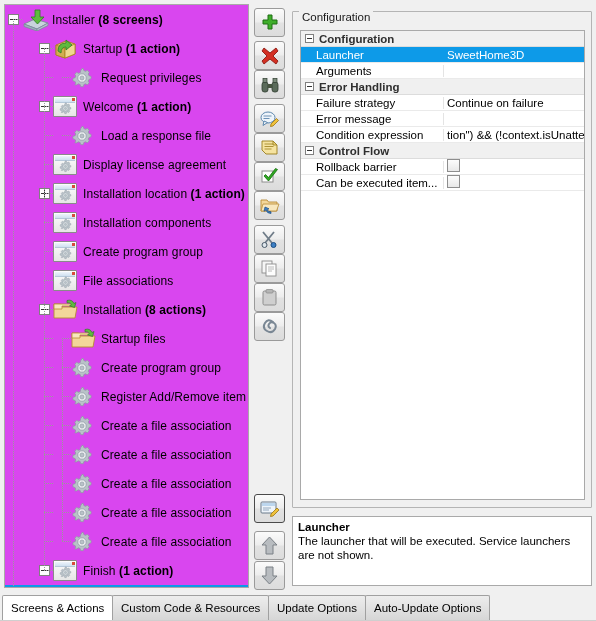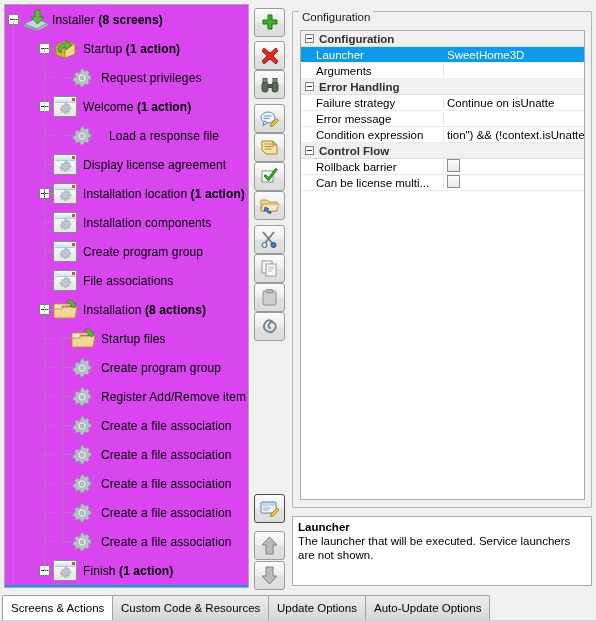--- a/index.html
+++ b/index.html
@@ -315,21 +315,21 @@
           <span class="tree-label" style="position: absolute; left: 78px;">Welcome <b>(1 action)</b></span>
         </div>
         <div class="tree-row" style="top: 0px;">
           <span class="ic" style="position: absolute; left: 66px; top: 4px;"><svg width="22" height="22" viewBox="0 0 24 24">
               <g>
                 <path d="M12 1.6l1.5.25.5 2.1 1.9.8 1.85-1.1 2.15 2.15-1.1 1.85.8 1.9 2.1.5.25 1.5-.25 1.5-2.1.5-.8 1.9 1.1 1.85-2.15 2.15-1.85-1.1-1.9.8-.5 2.1-1.5.25-1.5-.25-.5-2.1-1.9-.8-1.85 1.1L4.15 19.5l1.1-1.85-.8-1.9-2.1-.5L2.1 13.75 2.35 12.25l2.1-.5.8-1.9-1.1-1.85L6.3 5.85l1.85 1.1 1.9-.8.5-2.1z" fill="#b9c2c8" stroke="#8e9aa3" stroke-width="0.8"></path>
                 <circle cx="12" cy="12" r="4.6" fill="#eceff1" stroke="#8e9aa3" stroke-width="0.8"></circle>
                 <circle cx="12" cy="12" r="2.2" fill="#b9c2c8" stroke="#8e9aa3" stroke-width="0.7"></circle>
               </g>
             </svg></span>
-          <span class="tree-label" style="position: absolute; left: 96px; margin-left: 8px;">Load a response file</span>
+          <span class="tree-label" style="position: absolute; left: 96px;">Load a response file</span>
         </div>
         <div class="tree-row" style="top: 0px;">
           <span class="ic ic-screen" style="position: absolute; left: 48px; top: 4px;">
             <span class="bar"></span>
             <span class="dot"></span>
             <span class="gsm"><svg width="13" height="13" viewBox="0 0 24 24">
                 <g>
                   <path d="M12 1.6l1.5.25.5 2.1 1.9.8 1.85-1.1 2.15 2.15-1.1 1.85.8 1.9 2.1.5.25 1.5-.25 1.5-2.1.5-.8 1.9 1.1 1.85-2.15 2.15-1.85-1.1-1.9.8-.5 2.1-1.5.25-1.5-.25-.5-2.1-1.9-.8-1.85 1.1L4.15 19.5l1.1-1.85-.8-1.9-2.1-.5L2.1 13.75 2.35 12.25l2.1-.5.8-1.9-1.1-1.85L6.3 5.85l1.85 1.1 1.9-.8.5-2.1z" fill="#b9c2c8" stroke="#8e9aa3" stroke-width="0.8"></path>
                   <circle cx="12" cy="12" r="4.6" fill="#eceff1" stroke="#8e9aa3" stroke-width="0.8"></circle>
                   <circle cx="12" cy="12" r="2.2" fill="#b9c2c8" stroke="#8e9aa3" stroke-width="0.7"></circle>
@@ -673,40 +673,40 @@
           <div class="prow">
             <span class="pname">Arguments</span>
             <span class="pval"></span>
           </div>
           <div class="prow cat">
             <span class="cat-toggle"></span>
             <span>Error Handling</span>
           </div>
           <div class="prow">
             <span class="pname">Failure strategy</span>
-            <span class="pval">Continue on isUnatte</span>
+            <span class="pval">Continue on failure</span>
           </div>
           <div class="prow">
             <span class="pname">Error message</span>
             <span class="pval"></span>
           </div>
           <div class="prow">
             <span class="pname">Condition expression</span>
             <span class="pval">tion") &amp;&amp; (!context.isUnatte</span>
           </div>
           <div class="prow cat">
             <span class="cat-toggle"></span>
             <span>Control Flow</span>
           </div>
           <div class="prow">
             <span class="pname">Rollback barrier</span>
             <span class="pval"><span class="chk"></span></span>
           </div>
           <div class="prow">
-            <span class="pname">Can be license multi...</span>
+            <span class="pname">Can be executed item...</span>
             <span class="pval"><span class="chk"></span></span>
           </div>
         </div>
     </div>
     <div id="desc-box">
       <div id="desc-title">Launcher</div>
       <div id="desc-text">The launcher that will be executed. Service launchers are not shown.</div>
     </div>
   </div>
 

